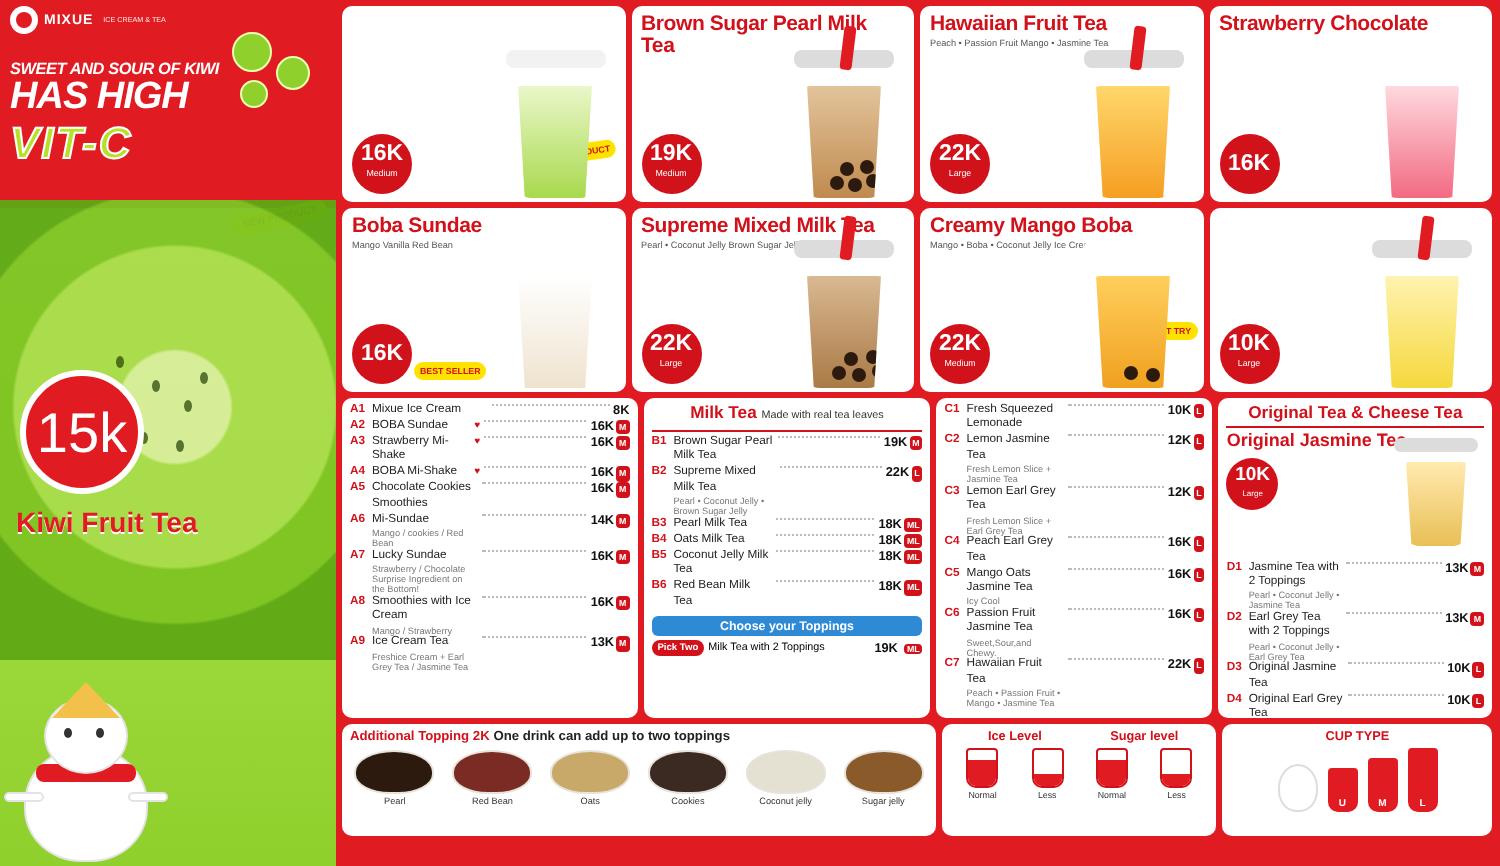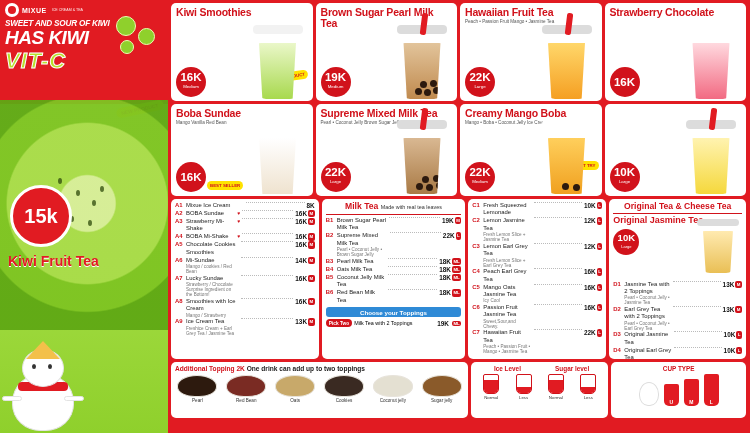--- a/index.html
+++ b/index.html
@@ -25,21 +25,21 @@
   .brand { display:flex; align-items:center; gap:3px; }
   .brand-logo {
     width:14px; height:14px; border-radius:50%; background:#fff; position:relative;
   }
   .brand-logo:after{
     content:""; position:absolute; left:3px; top:3px; width:8px;height:8px;
     border-radius:50%; background:#e11b22;
   }
   .brand-name { font-size:7px; font-weight:bold; letter-spacing:.5px;}
   .brand-sub { font-size:3.6px; opacity:.9; margin-left:2px;}
-  .tag1 { font-size:8.2px; font-weight:bold; font-style:italic; margin-top:2px; letter-spacing:-.2px;}
+  .tag1 { font-size:8.2px; font-weight:bold; font-style:italic; margin-top:13px; letter-spacing:-.2px;}
   .tag2 { font-size:19px; font-weight:bold; font-style:italic; line-height:18px; letter-spacing:-.5px; margin-top:1px;}
   .vitc {
     font-size:22px; font-weight:bold; font-style:italic; color:#b6e02a;
     -webkit-text-stroke:1px #ffffff; margin-top:1px; letter-spacing:1px;
   }
   .dots { position:absolute; right:6px; top:16px; width:48px; height:48px; }
   .dot { position:absolute; border-radius:50%; background:#8fd02c; border:1.5px solid #e9ffb0; }
   .newprod {
     position:absolute; right:4px; bottom:-10px; color:#e11b22; background:#ffe200;
     font-size:5px; font-weight:bold; padding:2px 5px; border-radius:8px; transform:rotate(-12deg);
@@ -51,21 +51,21 @@
       radial-gradient(circle at 52% 45%, #d8ee9a 0 18%, #a9dc4a 19% 52%, #7ec422 53% 70%, #5fa814 71% 100%);
     opacity:.95;
   }
   .kiwi-seeds { position:absolute; left:0; top:100px; width:168px; height:230px; }
   .seed { position:absolute; width:4px; height:6px; border-radius:50%; background:#2e4a0b; opacity:.75; }
   .price-badge {
     position:absolute; left:10px; top:185px; width:62px; height:62px; border-radius:50%;
     background:#e11b22; color:#fff; display:flex; align-items:center; justify-content:center;
     flex-direction:column; border:3px solid #fff;
   }
-  .price-badge .num { font-size:20px; font-weight:bold; line-height:19px;}
+  .price-badge .num { font-size:28px; font-weight:normal; line-height:19px;}
   .kiwi-label {
     position:absolute; left:8px; top:255px; color:#e11b22; font-weight:bold;
     font-size:14px; line-height:13px; text-shadow:0 1px 0 #fff;
   }
   .snowman {
     position:absolute; left:6px; bottom:2px; width:74px; height:92px;
   }
   .sn-body{position:absolute;left:6px;bottom:0;width:62px;height:58px;border-radius:50% 50% 46% 46%;background:#fff;border:1px solid #e3e3e3;}
   .sn-head{position:absolute;left:16px;bottom:44px;width:42px;height:38px;border-radius:50%;background:#fff;border:1px solid #e3e3e3;}
   .sn-eye{position:absolute;width:4px;height:5px;border-radius:50%;background:#333;bottom:62px;}
@@ -172,21 +172,21 @@
 <div class="board">
 
   <div class="left">
     <div class="left-top">
       <div class="brand">
         <div class="brand-logo"></div>
         <div class="brand-name">MIXUE</div>
         <div class="brand-sub">ICE CREAM &amp; TEA</div>
       </div>
       <div class="tag1">SWEET AND SOUR OF KIWI</div>
-      <div class="tag2">HAS KIWI</div>
+      <div class="tag2">HAS HIGH</div>
       <div class="vitc">VIT-C</div>
       <div class="dots">
         <div class="dot" style="width:20px;height:20px;left:2px;top:0;"></div>
         <div class="dot" style="width:17px;height:17px;left:24px;top:12px;"></div>
         <div class="dot" style="width:14px;height:14px;left:6px;top:24px;"></div>
       </div>
       <div class="newprod">NEW PRODUCT</div>
     </div>
 
     <div class="kiwi-img"></div>
@@ -217,21 +217,20 @@
       <div class="sn-eye" style="left:42px;"></div>
       <div class="sn-cone"></div>
     </div>
   </div>
 
   <div class="right">
 
     <div class="grid-top">
 
       <div class="pcard">
-        <div class="pname">Kiwi Smoothies</div>
         <div class="pprice">
           <b>16K</b>
           <span>Medium</span>
         </div>
         <div class="flag flag-new">NEW PRODUCT</div>
         <div class="cup">
           <div class="cup-body" style="background:linear-gradient(#eaf7c9,#a8d94e);"></div>
           <div class="cup-lid" style="background:#f2f2f2;"></div>
         </div>
       </div>

